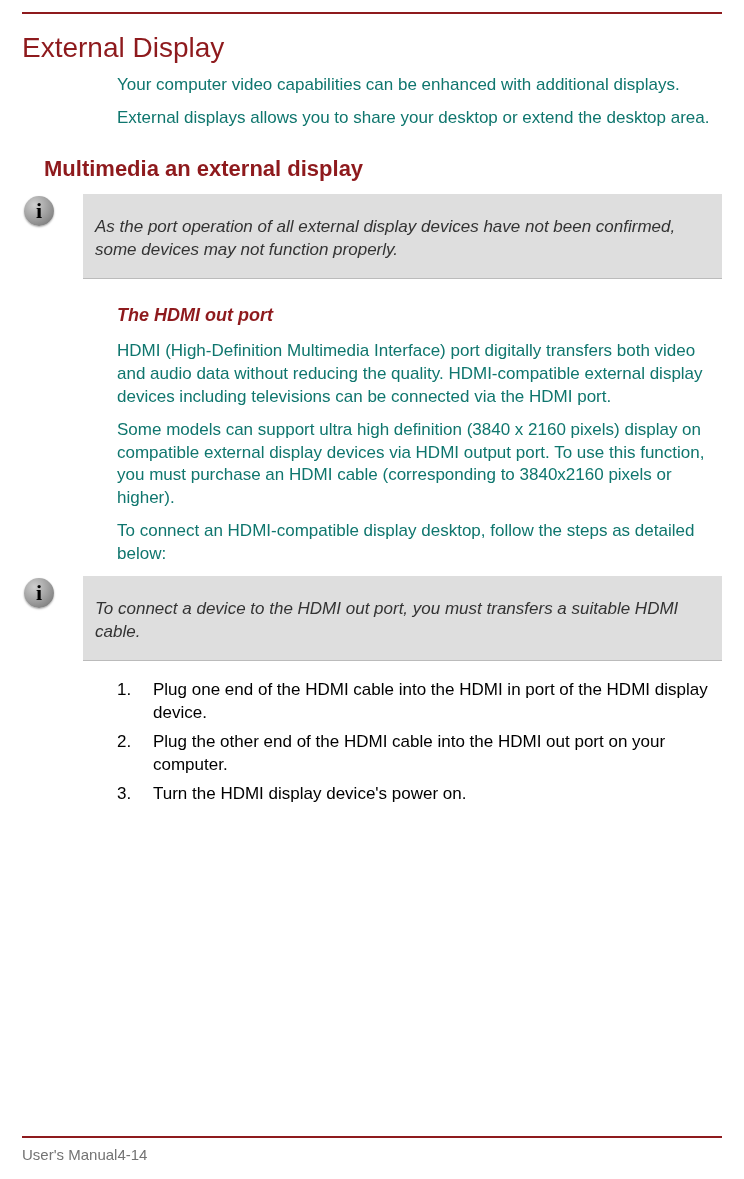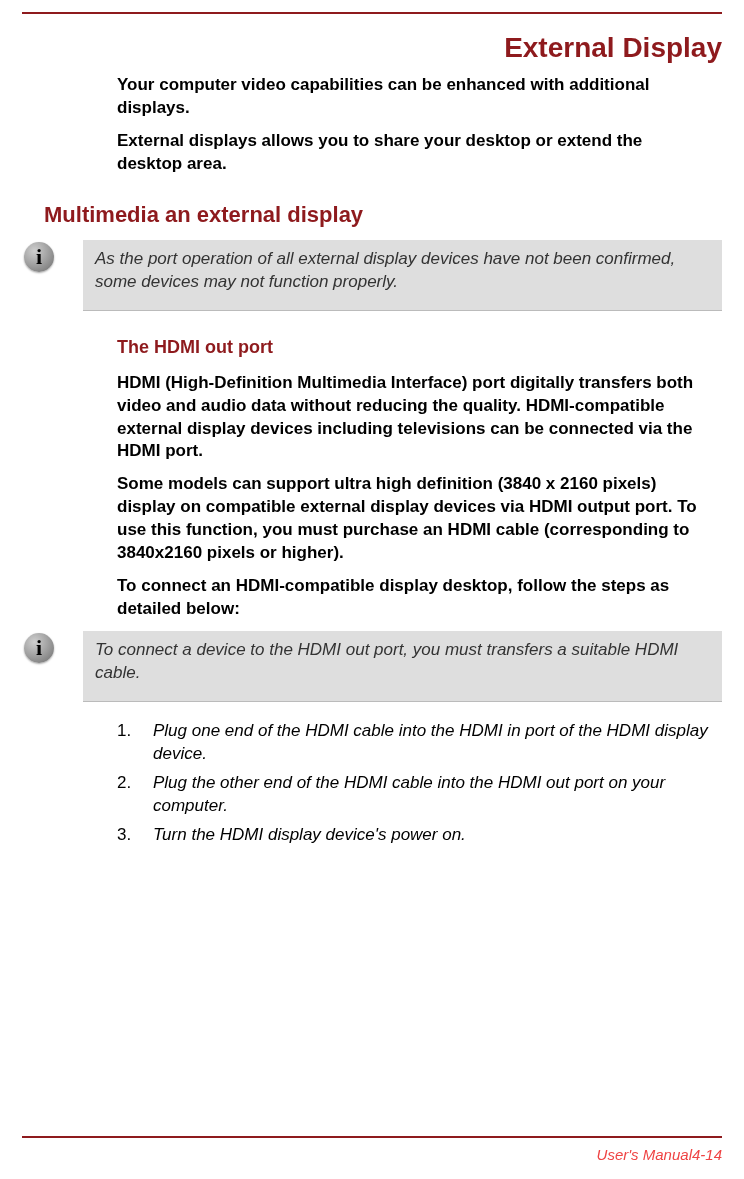--- a/index.html
+++ b/index.html
@@ -13,35 +13,33 @@
     .top-rule {
       border-top: 2px solid #8e1a1d;
       margin: 12px 22px 0 22px;
     }
     .page {
       padding: 0 22px;
     }
     h1.title {
       color: #8e1a1d;
       font-size: 28px;
-      font-weight: 700;
+      font-weight: 400;
       margin-top: 18px;
       margin-bottom: 10px;
-      text-align: right;
     }
     .body-text {
       margin-left: 95px;
       margin-right: 12px;
     }
     p.para {
       font-size: 17px;
       line-height: 1.35;
-      color: #000000;
+      color: #0f766e;
       margin-bottom: 10px;
-      font-weight: bold;
     }
     h2.sub {
       color: #8e1a1d;
       font-size: 22px;
       font-weight: 700;
       margin-left: 22px;
       margin-top: 26px;
       margin-bottom: 12px;
     }
     .callout-icon {
@@ -63,21 +61,21 @@
       justify-content: center;
       color: #000;
       font-family: Georgia, serif;
       font-weight: 700;
       font-size: 22px;
       margin-left: 2px;
       margin-top: 2px;
     }
     .callout-box {
       background: #dedede;
-      padding: 8px 12px 16px 12px;
+      padding: 22px 12px 16px 12px;
       font-style: italic;
       font-size: 17px;
       line-height: 1.35;
       color: #333;
       margin-left: 61px;
       border-bottom: 1px solid #bbb;
       flex: 1;
     }
     .callout-wrap {
       display: block;
@@ -85,20 +83,21 @@
       position: relative;
     }
     .callout-wrap .icon-pos {
       position: absolute;
       left: 0;
       top: 0;
     }
     h3.sub3 {
       color: #8e1a1d;
       font-size: 18px;
+      font-style: italic;
       font-weight: 700;
       margin-left: 95px;
       margin-top: 26px;
       margin-bottom: 14px;
     }
     ol.steps {
       margin-left: 95px;
       margin-right: 12px;
       list-style: none;
       counter-reset: step;
@@ -106,33 +105,32 @@
     ol.steps li {
       counter-increment: step;
       font-size: 17px;
       line-height: 1.35;
       margin-bottom: 6px;
       display: flex;
     }
     ol.steps li .num {
       flex: 0 0 36px;
     }
-    ol.steps li .txt { flex: 1; font-style: italic; }
+    ol.steps li .txt { flex: 1; }
     .footer {
       position: absolute;
       left: 22px;
       right: 22px;
       bottom: 16px;
       border-top: 2px solid #8e1a1d;
       padding-top: 8px;
       display: flex;
-      justify-content: flex-end;
-      color: #ef4444;
+      justify-content: flex-start;
+      color: #737373;
       font-size: 15px;
-      font-style: italic;
     }
   </style>
 </head>
 <body>
 
 <div class="top-rule"></div>
 
 <div class="page">
 
   <h1 class="title">External Display</h1>

